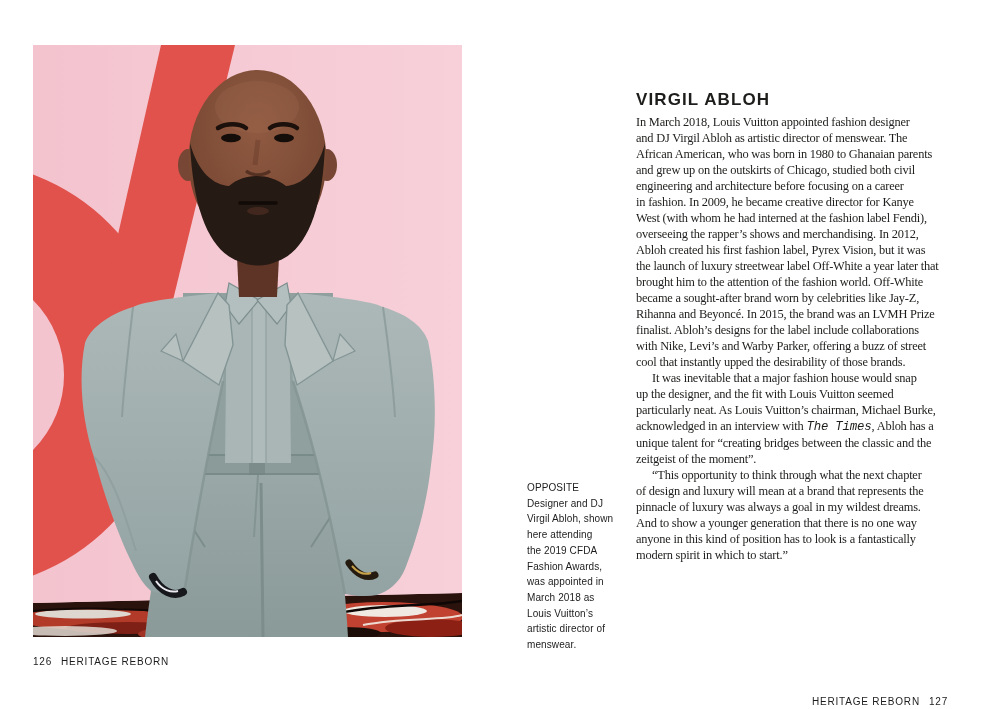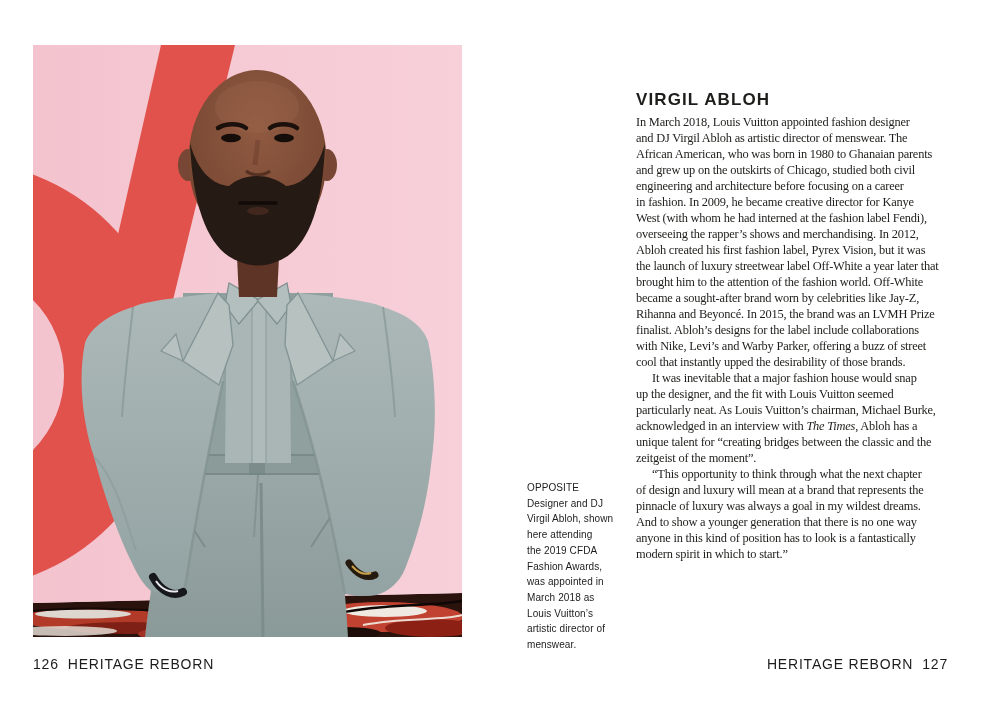--- a/index.html
+++ b/index.html
@@ -28,34 +28,34 @@
     font-family:"Liberation Sans",sans-serif;
     font-weight:700;font-size:17px;line-height:20px;letter-spacing:1.1px;
     color:var(--text_black);
   }
   .para{
     font-family:"Liberation Serif",serif;
     font-size:12.4px;line-height:16px;letter-spacing:-0.2px;
     white-space:nowrap;color:var(--text_black);
   }
   .para.indent{text-indent:16px;}
-  .para em{font-style:italic;}
+  .para em{font-style:italic;font-family:Liberation Mono, monospace;}
   .caption{
     position:absolute;left:527px;top:480px;width:105px;
     font-family:"Liberation Sans",sans-serif;
     font-size:10px;line-height:15.7px;letter-spacing:0.1px;
     white-space:nowrap;color:#1c1c1c;
   }
   .folio{
     position:absolute;top:656px;
     font-family:"Liberation Sans",sans-serif;
-    font-size:14px;letter-spacing:0.8px;color:#1c1c1c;
+    font-size:10px;letter-spacing:0.8px;color:#1c1c1c;
   }
   .folio-left{left:33px;}
-  .folio-right{right:37px;text-align:center;}
+  .folio-right{right:37px;text-align:center;margin-top:40px;}
   .folio .gap{display:inline-block;width:9px;}
 </style>
 </head>
 <body>
 
 <div>
 
   <div class="photo">
     <svg viewBox="0 0 429 592" preserveAspectRatio="none">
       <defs>

